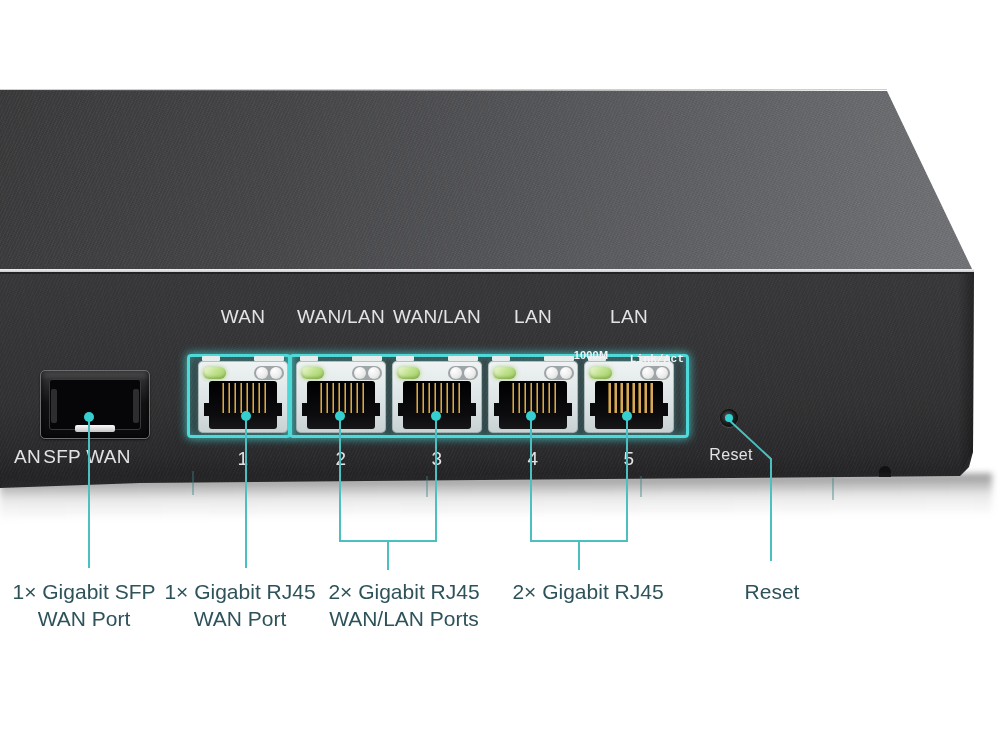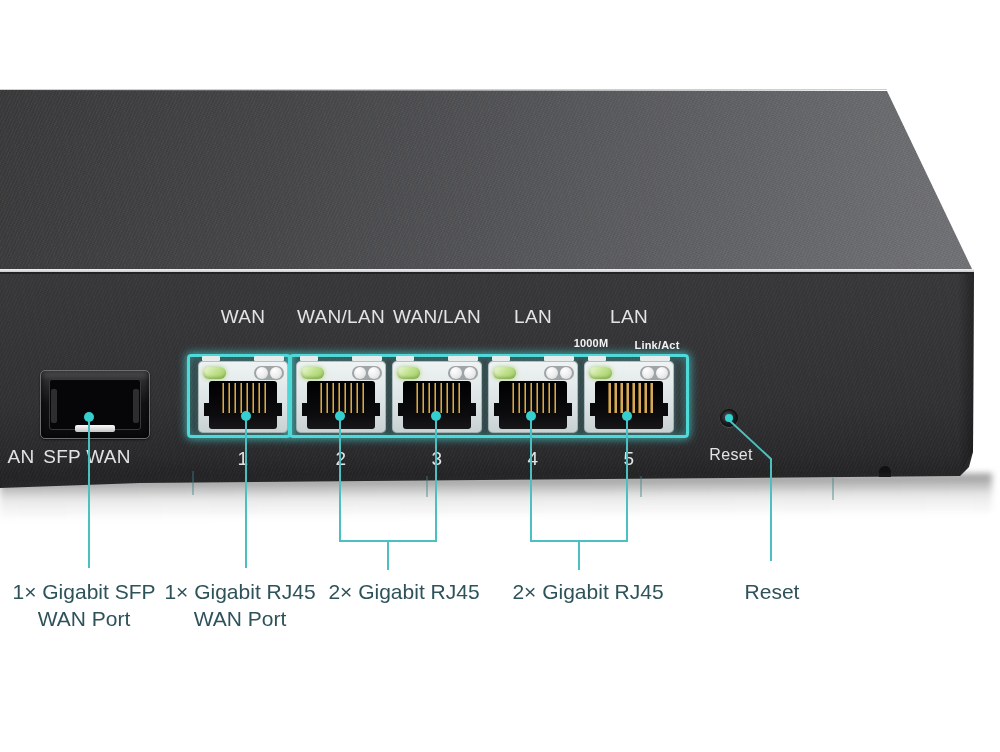--- a/index.html
+++ b/index.html
@@ -92,25 +92,25 @@
   }
 
   
   .devtxt{position:absolute;color:#e3e3e5;font-size:19px;letter-spacing:0.3px;text-align:center;}
   .devtxt.small{font-size:11px;font-weight:bold;color:#f2f2f4;letter-spacing:0.2px;}
   .lbl-wan1{left:183px;top:306px;width:120px;}
   .lbl-wanlan2{left:281px;top:306px;width:120px;}
   .lbl-wanlan3{left:377px;top:306px;width:120px;}
   .lbl-lan4{left:473px;top:306px;width:120px;}
   .lbl-lan5{left:569px;top:306px;width:120px;}
-  .lbl-1000m{left:551px;top:337px;width:80px;}
-  .lbl-linkact{left:617px;top:339px;width:80px;}
+  .lbl-1000m{left:551px;top:349px;width:80px;}
+  .lbl-linkact{left:617px;top:353px;width:80px;font-family:Liberation Mono, monospace;}
   .num{width:40px;top:448px;}
   .num1{left:223px;} .num2{left:321px;} .num3{left:417px;} .num4{left:513px;} .num5{left:609px;}
-  .lbl-an{left:1px;top:446px;width:40px;text-align:center;}
+  .lbl-an{left:1px;top:446px;width:40px;text-align:right;}
   .lbl-sfpwan{left:27px;top:446px;width:120px;}
   .lbl-reset-dev{left:691px;top:446px;width:80px;font-size:16px;}
 
   
   .callouts-svg{position:absolute;left:0;top:0;width:1000px;height:752px;pointer-events:none;}
 
   
   .caption{position:absolute;top:578px;width:220px;text-align:center;color:#2e525a;font-size:21px;line-height:27px;}
   .cap-sfp{left:-26px;} .cap-wan{left:130px;} .cap-wanlan{left:294px;} .cap-lan{left:478px;} .cap-reset{left:662px;}
 </style>
@@ -252,20 +252,21 @@
   <div class="caption cap-sfp">
     <div>1× Gigabit SFP</div>
     <div>WAN Port</div>
   </div>
   <div class="caption cap-wan">
     <div>1× Gigabit RJ45</div>
     <div>WAN Port</div>
   </div>
   <div class="caption cap-wanlan">
     <div>2× Gigabit RJ45</div>
+    <div>WAN/LAN Ports</div>
   </div>
   <div class="caption cap-lan">
     <div>2× Gigabit RJ45</div>
   </div>
   <div class="caption cap-reset">
     <div>Reset</div>
   </div>
 
 </div>
 

